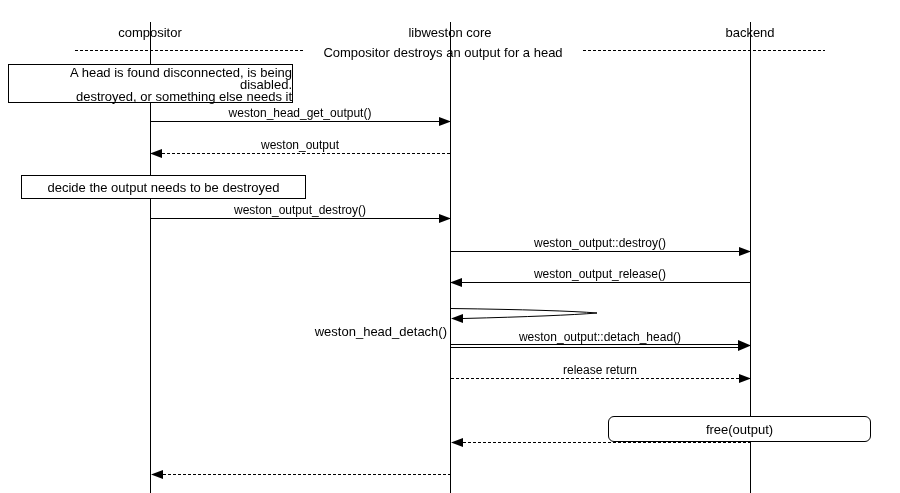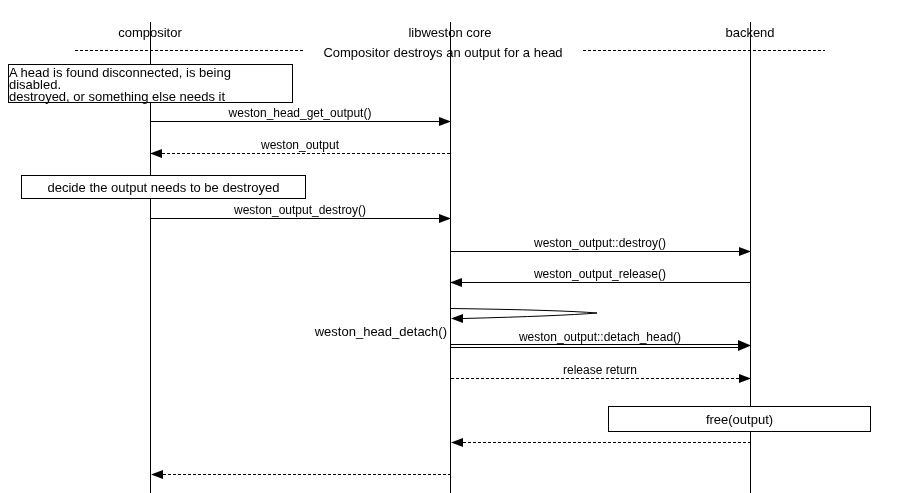--- a/index.html
+++ b/index.html
@@ -48,21 +48,21 @@
     transform: translateX(-50%);
     font-size: 13px;
     line-height: 15px;
     white-space: nowrap;
   }
   .note {
     position: absolute;
     box-sizing: border-box;
     border: 1px solid #000000;
     background: #ffffff;
-    text-align: left;
+    text-align: right;
     font-size: 13px;
   }
   .note-multiline {
     padding-top: 2px;
   }
   .note-multiline span {
     display: block;
     line-height: 12px;
   }
   .note-single {
@@ -137,21 +137,21 @@
   <div class="plabel" style="left:750px;">backend</div>
 
   <div class="divider-label" style="left:443px; top:45px;">Compositor destroys an output for a head</div>
 
   <div class="note note-multiline" style="left:8px; top:64px; width:285px; height:39px;">
     <span>A head is found disconnected, is being</span>
     <span>disabled.</span>
     <span>destroyed, or something else needs it</span>
   </div>
   <div class="note note-single" style="left:8px; top:175px; width:285px; height:24px;margin-left:13px;">decide the output needs to be destroyed</div>
-  <div class="note note-single" style="left:608px; top:406px; width:263px; height:26px;">free(output)</div>
+  <div class="note note-single" style="left:608px; top:416px; width:263px; height:26px;border-radius:6px;">free(output)</div>
 
   <div class="msg" style="left:300px; top:106px;">weston_head_get_output()</div>
   <div class="msg" style="left:300px; top:138px;">weston_output</div>
   <div class="msg" style="left:300px; top:203px;">weston_output_destroy()</div>
   <div class="msg" style="left:600px; top:236px;">weston_output::destroy()</div>
   <div class="msg" style="left:600px; top:267px;">weston_output_release()</div>
   <div class="msg-right" style="right:453px; top:296px;margin-top:28px;">weston_head_detach()</div>
   <div class="msg" style="left:600px; top:330px;">weston_output::detach_head()</div>
   <div class="msg" style="left:600px; top:363px;">release return</div>
 

